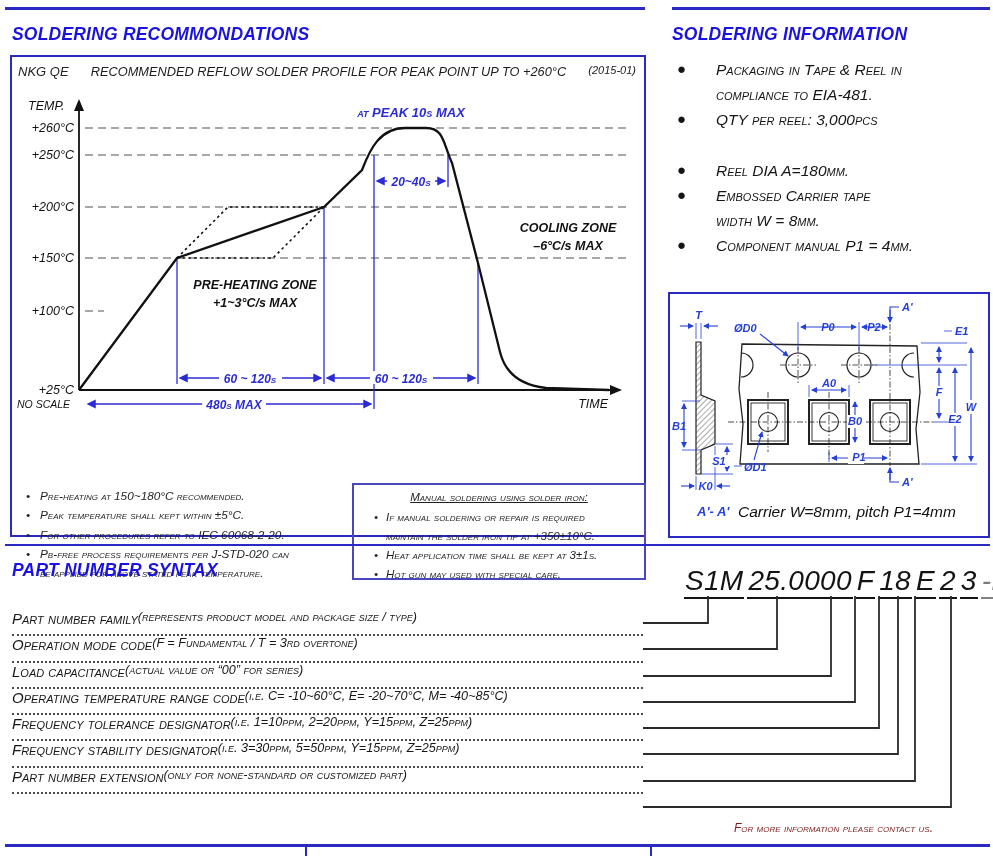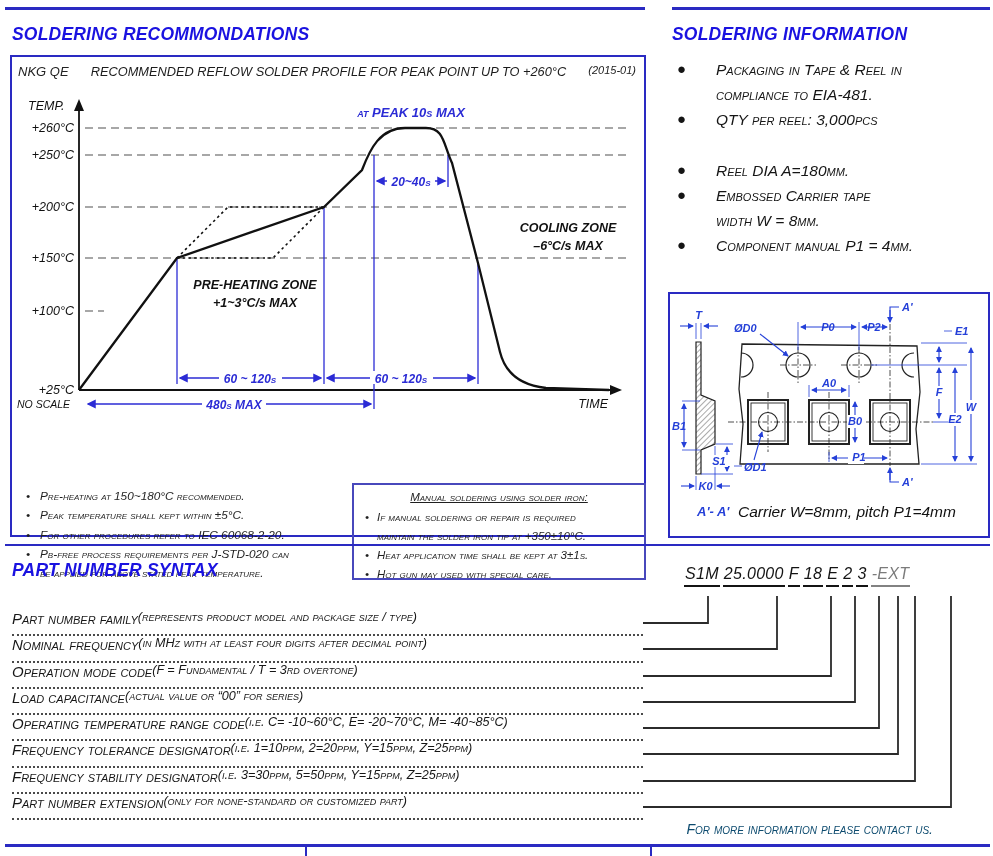--- a/index.html
+++ b/index.html
@@ -20,43 +20,43 @@
   .axlab{font-size:12.5px;fill:#111;}
   .small-lab{font-size:10.5px;fill:#111;}
   .blab{font-size:12px;font-weight:bold;fill:#2b2bd5;font-variant:small-caps;}
   .blab2{font-size:13px;font-weight:bold;fill:#2b2bd5;font-variant:small-caps;}
   .zone{font-size:12.5px;font-weight:bold;fill:#111;}
   
   #notes{left:12px;top:430px;width:322px;font-size:11.8px;line-height:19.3px;color:#1f1f1f;}
   .nrow{position:relative;padding-left:16px;white-space:pre-line;}
   .nrow .dot,.mrow .dot{position:absolute;left:2px;top:0;}
   #manualbox{left:340px;top:426px;width:294px;height:97px;border:2px solid #4848bc;box-sizing:border-box;
-             padding:3px 9px;font-size:11.5px;line-height:19px;color:#1f1f1f;}
+             padding:3px 18px;font-size:11.5px;line-height:19px;color:#1f1f1f;}
   #manual-title{text-align:center;text-decoration:underline;margin-bottom:1px;}
   .mrow{position:relative;padding-left:14px;white-space:pre-line;}
   
   #pack-list{left:672px;top:57px;width:318px;font-size:15.5px;line-height:25px;color:#151515;}
   .prow{position:relative;padding-left:44px;white-space:pre-line;}
   .prow .dot{position:absolute;left:5px;top:-1px;font-size:15px;}
   .pgap{height:26px;}
   #diagbox{left:668px;top:292px;width:322px;height:246px;border:2.5px solid #2a2ac2;box-sizing:border-box;}
   .dlab{font-size:11px;font-weight:bold;fill:#2540d8;}
   .dcap-a{font-size:13px;font-weight:bold;fill:#2540d8;}
   .dcap{font-size:15.5px;fill:#111;}
   
   #pn-example{left:684px;top:566px;display:flex;gap:3px;align-items:flex-start;}
-  .pseg{font-size:16px;letter-spacing:.3px;line-height:1.05;padding:0 1px 2px 1px;
+  .pseg{font-size:28px;letter-spacing:.3px;line-height:1.05;padding:0 1px 2px 1px;
         border-bottom:2.5px solid #141414;color:#141414;white-space:nowrap;}
   .pseg.muted{color:#7b7b7b;border-bottom-color:#828282;}
   #pn-rows{left:12px;top:610px;width:631px;}
   .srow{height:26.3px;display:flex;align-items:flex-start;gap:0;border-bottom:2px dotted #4a4a4a;
         box-sizing:border-box;white-space:nowrap;overflow:visible;}
   .srow .nm{font-size:15px;font-variant:small-caps;color:#161616;}
   .srow .dt{font-size:12.6px;font-variant:small-caps;color:#161616;}
-  #footer-note{top:821px;right:60px;font-size:14px;font-variant:small-caps;color:#0c4a6e;padding-left:45px;}
+  #footer-note{top:821px;right:60px;font-size:12px;font-variant:small-caps;color:#7f1d1d;padding-left:45px;}
   .tickmark{width:2px;height:9px;background:#2a2ac2;top:847px;}
 </style>
 </head>
 <body>
 
 <div id="page">
 
   <div class="abs rule" style="left:5px;top:7px;width:640px;height:3px;"></div>
   <div class="abs rule" style="left:672px;top:7px;width:318px;height:3px;"></div>
 
@@ -316,24 +316,20 @@
     <span class="pseg">3</span>
     <span class="pseg muted">-EXT</span>
   </div>
 
   <div class="abs" id="pn-rows">
     <div class="srow">
         <span class="nm">Part number family</span>
         <span class="dt">(represents product model and package size / type)</span>
       </div>
     <div class="srow">
-        <span class="nm">Nominal frequency</span>
-        <span class="dt">(in MHz with at least four digits after decimal point)</span>
-      </div>
-    <div class="srow">
         <span class="nm">Operation mode code</span>
         <span class="dt">(F = Fundamental / T = 3rd overtone)</span>
       </div>
     <div class="srow">
         <span class="nm">Load capacitance</span>
         <span class="dt">(actual value or “00” for series)</span>
       </div>
     <div class="srow">
         <span class="nm">Operating temperature range code</span>
         <span class="dt">(i.e. C= -10~60°C, E= -20~70°C, M= -40~85°C)</span>

